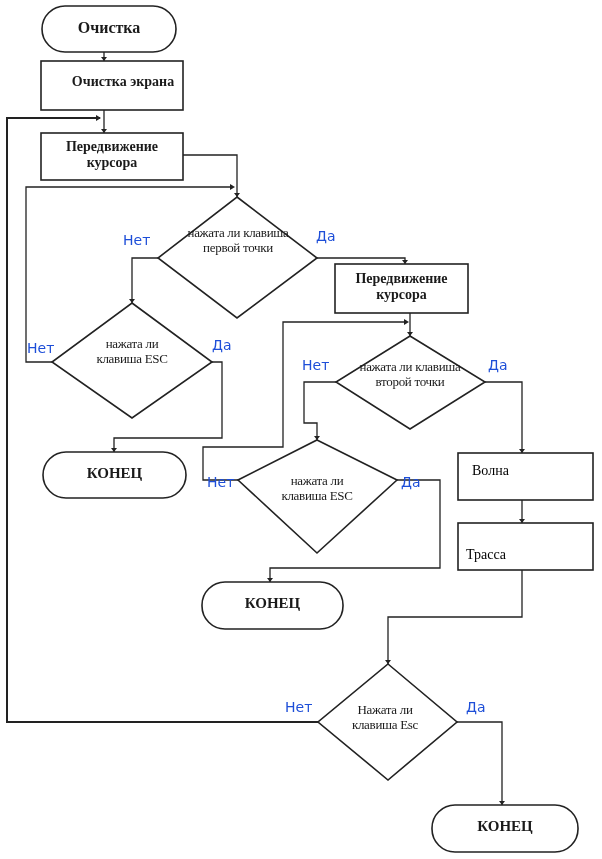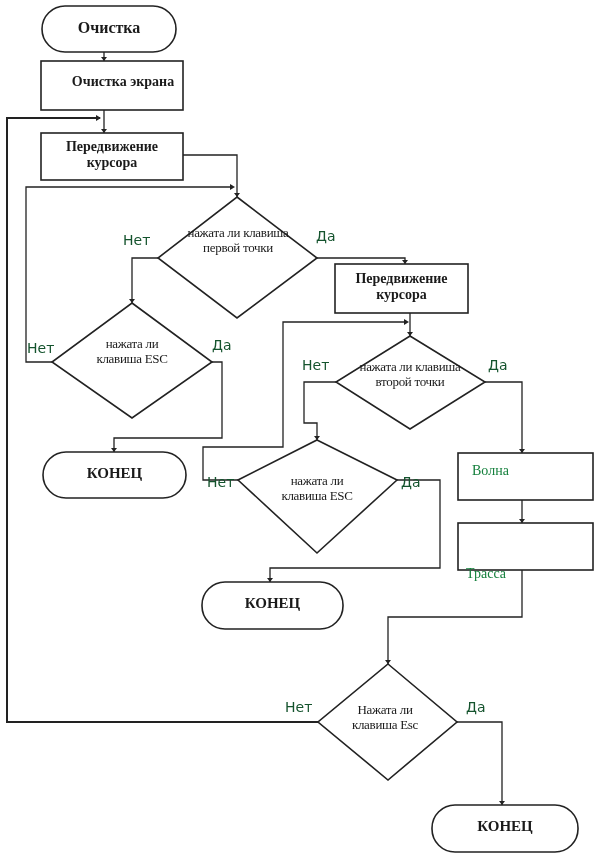--- a/index.html
+++ b/index.html
@@ -5,22 +5,22 @@
   html, body { margin:0; padding:0; background:#ffffff; }
   body { width:602px; height:859px; position:relative; overflow:hidden; font-family:"Liberation Serif", serif; }
   svg { position:absolute; left:0; top:0; }
   .shape { fill:#ffffff; stroke:#222222; stroke-width:1.6; }
   .line { fill:none; stroke:#222222; stroke-width:1.3; }
   .thick { fill:none; stroke:#222222; stroke-width:2; }
   .arrow { fill:#222222; }
   .lbl { position:absolute; color:#1a1a1a; text-align:center; line-height:1.15; }
   .bold { font-weight:bold; font-size:15px; }
   .cond { font-size:13px; letter-spacing:-0.3px; }
-  .yn { font-family:"DejaVu Sans", sans-serif; font-size:14px; color:#14532d; position:absolute;text-align:center; }
-  .plain { font-size:14px; text-align:left; position:absolute; color:#15803d; }
+  .yn { font-family:"DejaVu Sans", sans-serif; font-size:14px; color:#1d4ed8; position:absolute;text-align:center; }
+  .plain { font-size:14px; text-align:left; position:absolute; color:#000000; }
 </style>
 </head>
 <body>
 
 <svg width="602" height="859">
 
   <g>
 
     <line class="line" x1="104" y1="52" x2="104" y2="61"></line>
 
@@ -110,19 +110,19 @@
 <div class="yn" style="left:302px;top:357px;">Нет</div>
 <div class="yn" style="left:488px;top:357px;">Да</div>
 
 <div class="lbl cond" style="left:277px;top:474px;width:80px;">нажата ли клавиша ESC</div>
 <div class="yn" style="left:207px;top:474px;">Нет</div>
 <div class="yn" style="left:401px;top:474px;">Да</div>
 
 <div class="lbl bold" style="left:202px;top:595px;width:141px;font-size:15px;">КОНЕЦ</div>
 
 <div class="plain" style="left:472px;top:463px;">Волна</div>
-<div class="plain" style="left:466px;top:547px;margin-top:19px;">Трасса</div>
+<div class="plain" style="left:466px;top:547px;">Трасса</div>
 
 <div class="lbl cond" style="left:348px;top:703px;width:74px;">Нажата ли клавиша Esc</div>
 <div class="yn" style="left:285px;top:699px;">Нет</div>
 <div class="yn" style="left:466px;top:699px;">Да</div>
 
 <div class="lbl bold" style="left:432px;top:818px;width:146px;font-size:15px;">КОНЕЦ</div>
 
 </body></html>

